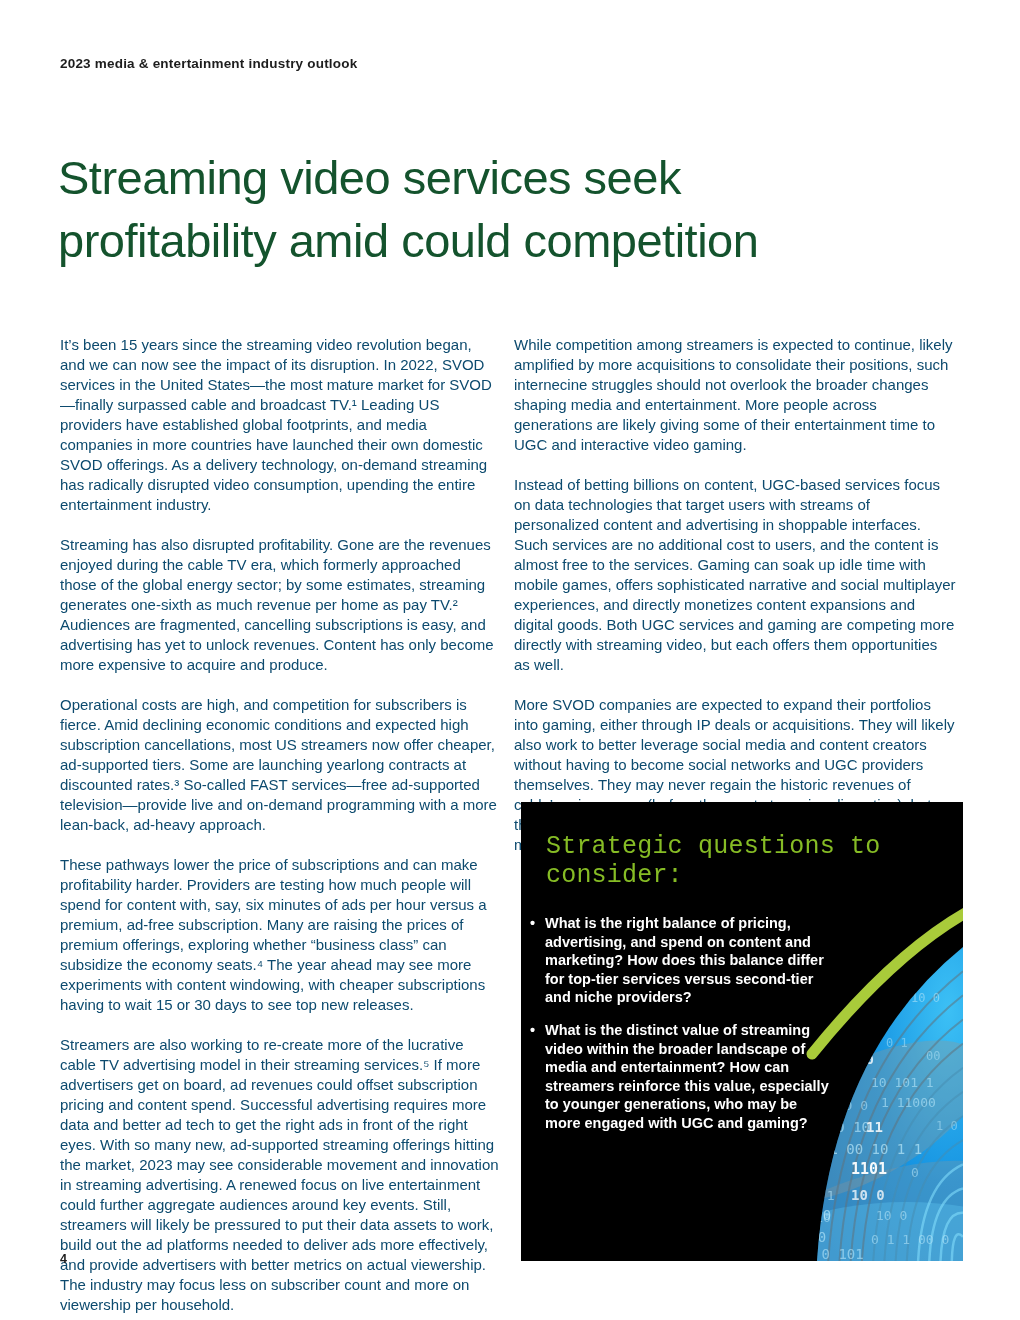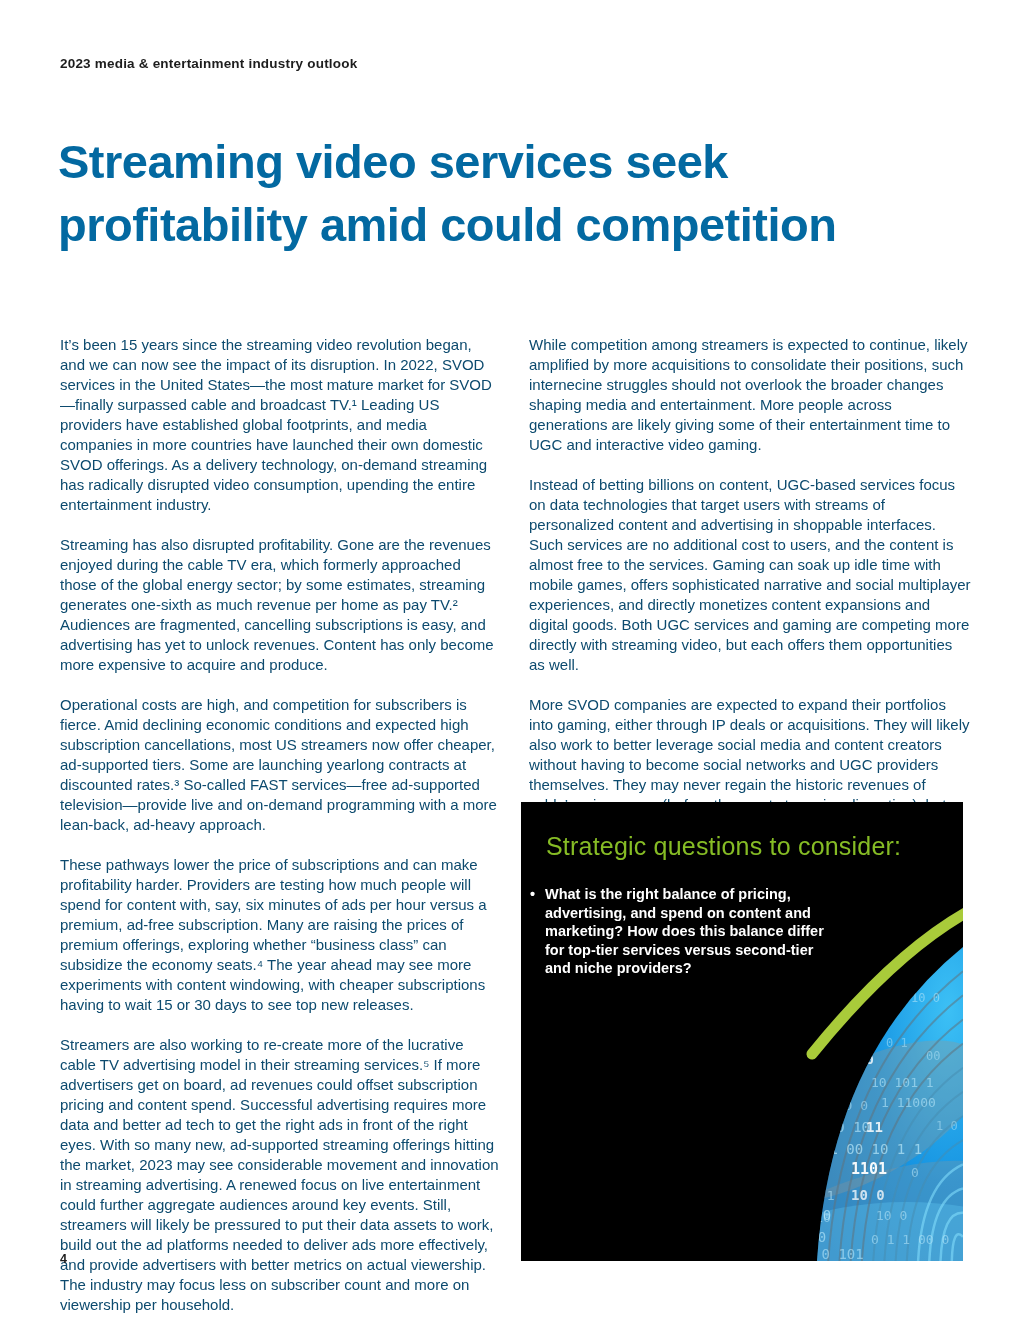--- a/index.html
+++ b/index.html
@@ -6,35 +6,35 @@
   html,body { background:#ffffff; }
   .page {
     position:relative; width:1020px; height:1320px; background:#ffffff;
     font-family:"Liberation Sans","DejaVu Sans",sans-serif; overflow:hidden;
   }
   .eyebrow {
     position:absolute; left:60px; top:56px;
     font-size:13.5px; font-weight:700; color:#1d1d1d; letter-spacing:.2px;
   }
   h1.title {
-    position:absolute; left:58px; top:130px; width:900px;
-    font-size:47px; line-height:63px; font-weight:700; color:#0369a1;
+    position:absolute; left:58px; top:146px; width:900px;
+    font-size:47px; line-height:63px; font-weight:400; color:#14532d;
     letter-spacing:-0.5px;
   }
   .col { position:absolute; top:290px; font-size:15px; line-height:20px; color:#0c4a6e;margin-top:45px; }
   .col p { margin:0 0 20px 0; }
   .col-left  { left:60px;  width:440px; }
-  .col-right { left:529px; width:442px; }
+  .col-right { left:514px; width:442px; }
   .callout {
     position:absolute; left:521px; top:802px; width:442px; height:459px;
     background:#000000; overflow:hidden;
   }
   .callout h2 {
     position:relative; z-index:2; margin:30px 25px 0 25px;
-    font-size:25px; font-weight:300; color:#86bc25; letter-spacing:.2px;
+    font-size:25px; font-weight:300; color:#86bc25; letter-spacing:.2px;font-family:Liberation Mono, monospace;
   }
   .callout ul {
     position:relative; z-index:2; margin:24px 0 0 0; padding:0 0 0 9px;
     list-style:none; width:315px;
   }
   .callout li {
     position:relative; padding-left:15px; margin-bottom:14px; width:300px;
     font-size:14.5px; line-height:18.6px; font-weight:600; color:#ffffff;
   }
   .callout li::before { content:"•"; position:absolute; left:0; top:0; color:#ffffff; }
@@ -131,18 +131,19 @@
             <text x="250" y="457" font-size="14" fill="rgba(185,232,250,0.6)">100 1 0 101</text>
           </g>
       </g>
 
       <path id="green-arc" d="M446,110 Q372,152 291,252" fill="none" stroke="#a9cb3a" stroke-width="11" stroke-linecap="round"></path>
     </svg>
 
     <h2>Strategic questions to consider:</h2>
     <ul id="callout-bullets">
         <li>What is the right balance of pricing, advertising, and spend on content and marketing? How does this balance differ for top-tier services versus second-tier and niche providers?</li>
+        <li>What is the distinct value of streaming video within the broader landscape of media and entertainment? How can streamers reinforce this value, especially to younger generations, who may be more engaged with UGC and gaming?</li>
       </ul>
   </div>
 
   <div class="pagenum">4</div>
 
 </div>
 
 </body></html>

